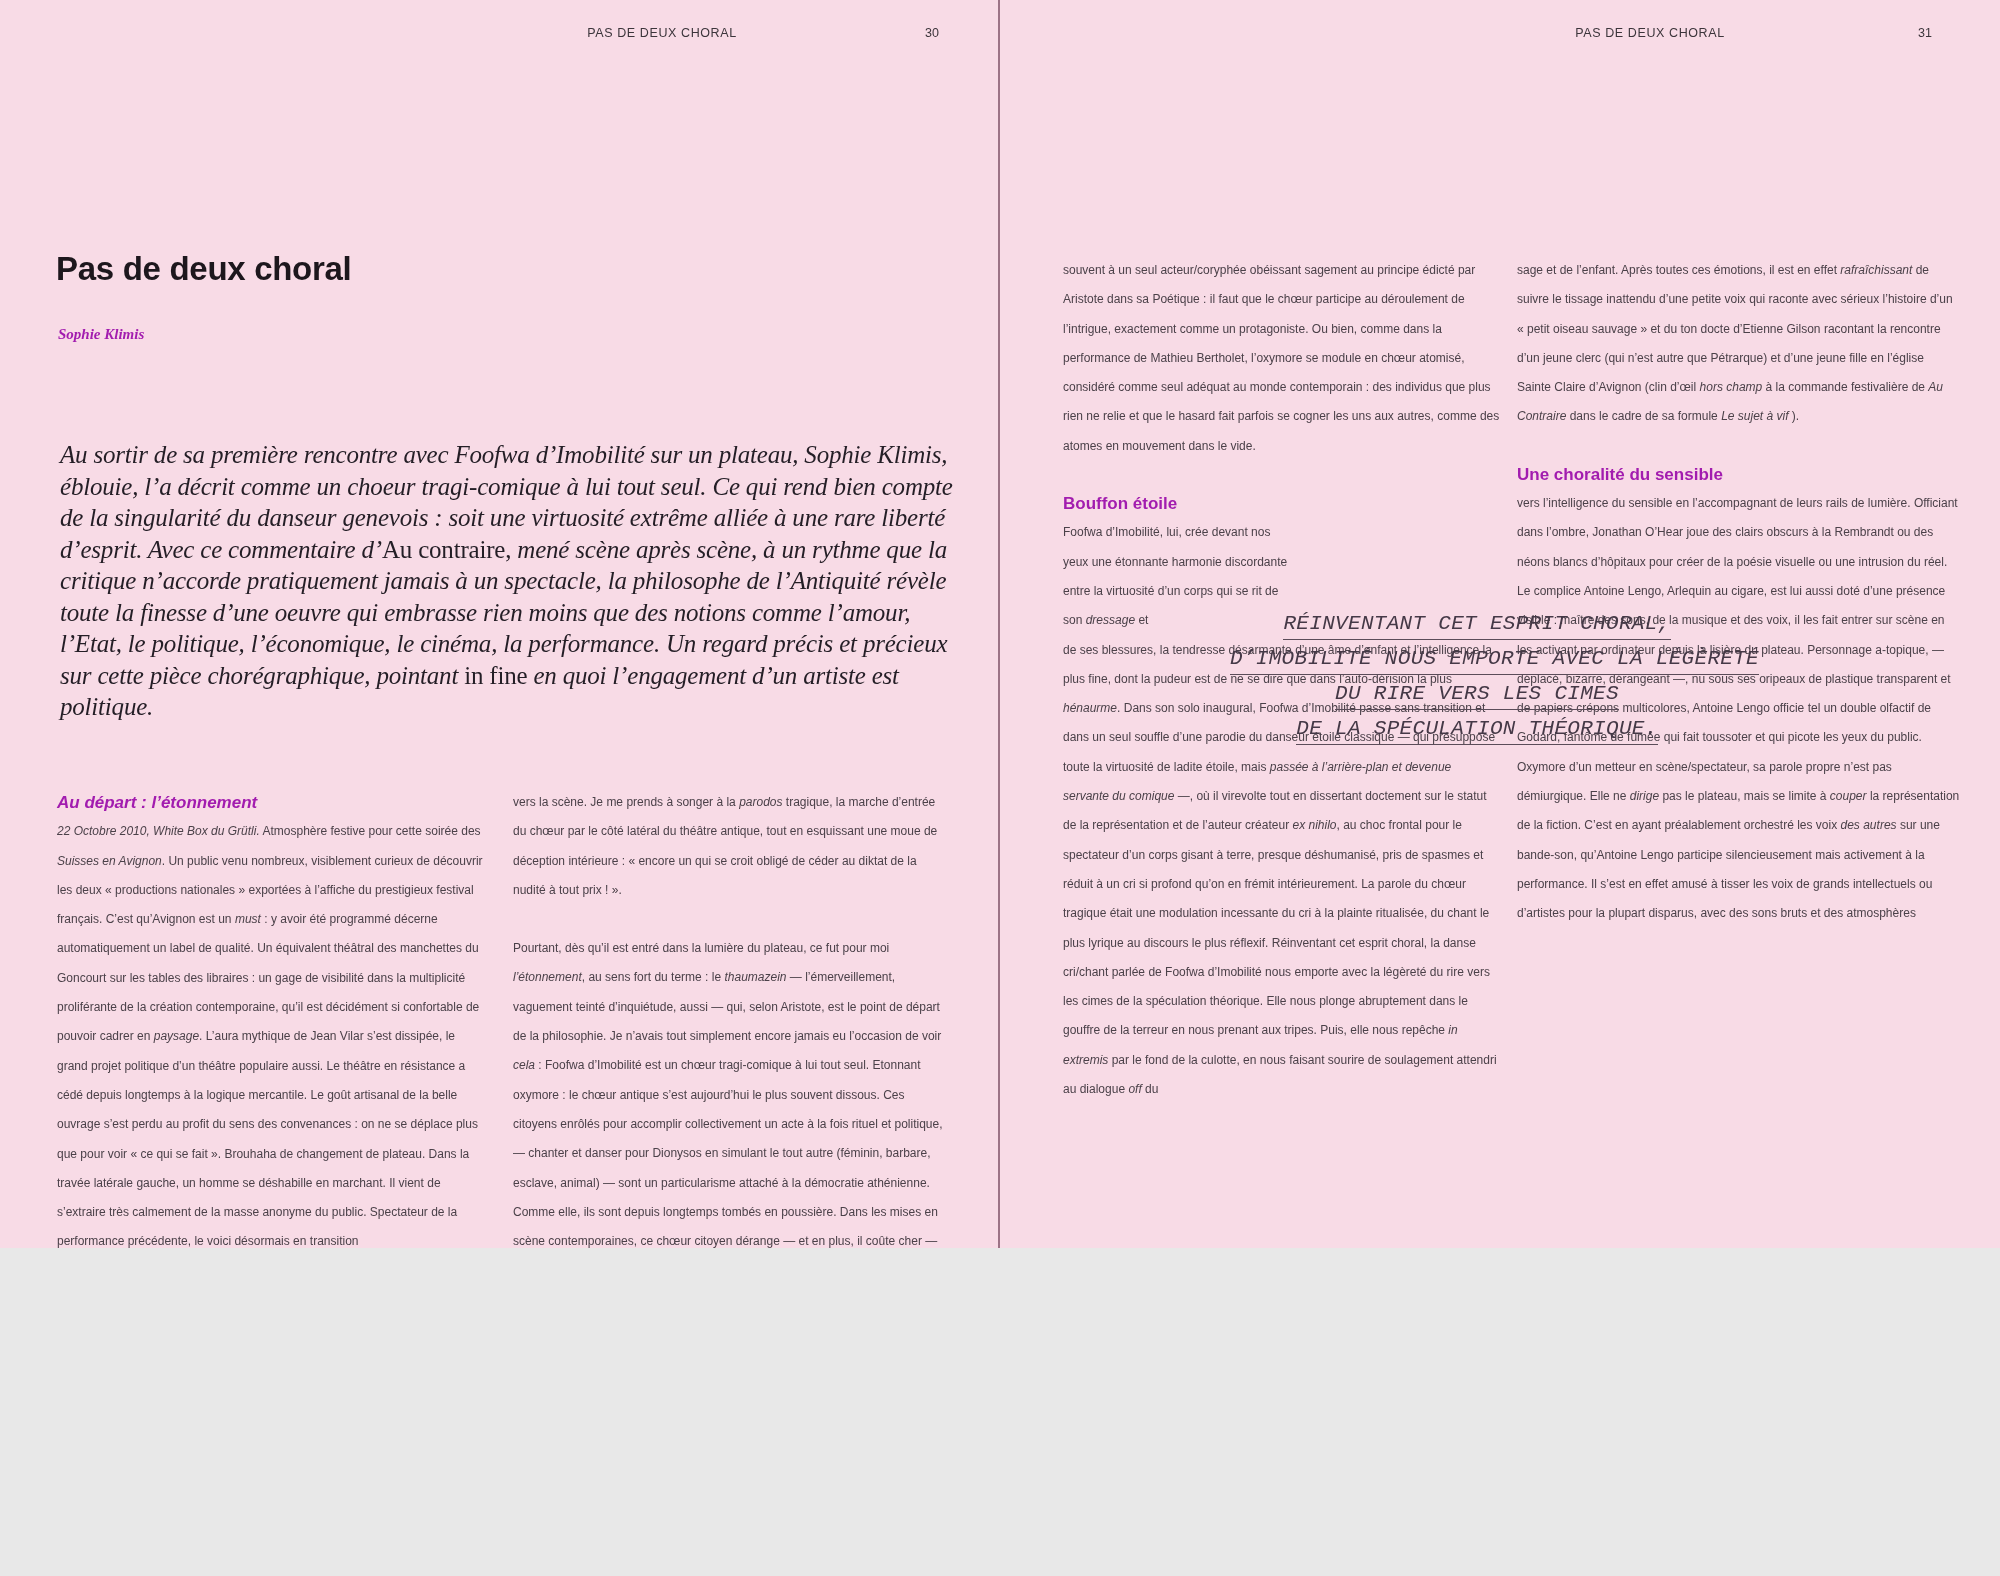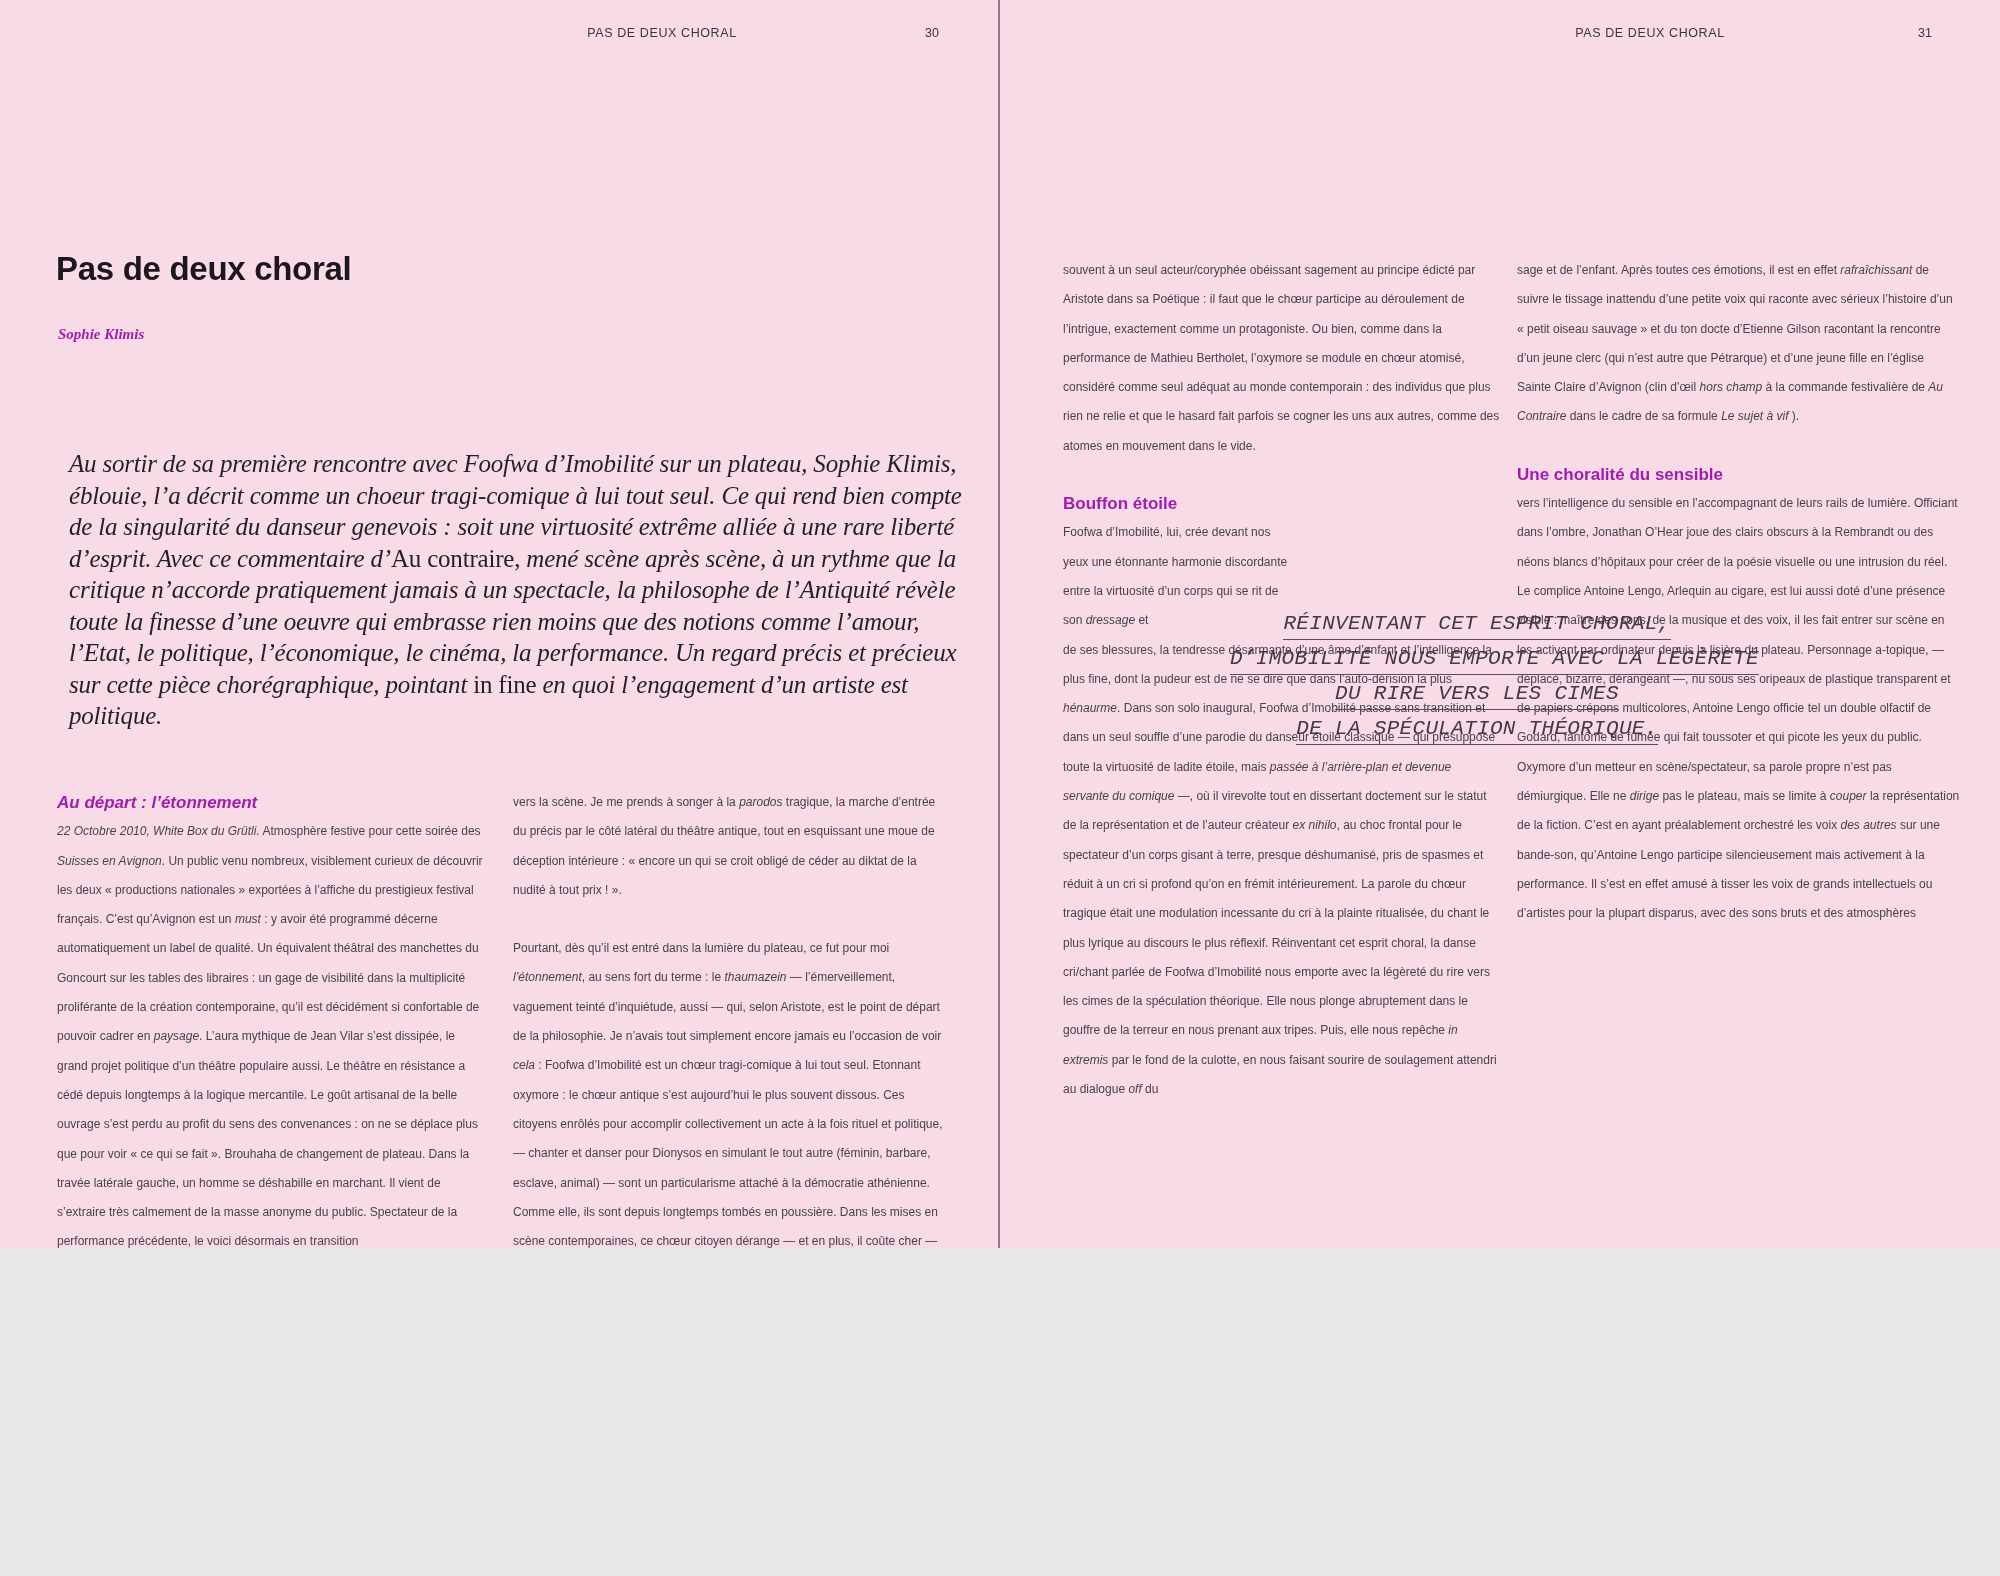--- a/index.html
+++ b/index.html
@@ -29,21 +29,21 @@
     font-size:33px;font-weight:bold;letter-spacing:-0.3px;
     color:#1d171d;
   }
   .author{
     position:absolute;left:58px;top:326px;
     font-family:"Liberation Serif",serif;
     font-style:italic;font-weight:bold;
     font-size:15px;color:#a21caf;
   }
   .lede{
-    position:absolute;left:57px;top:436px;width:902px;margin:12px;
+    position:absolute;left:57px;top:436px;width:902px;margin:3px;
     font-family:"Liberation Serif",serif;
     font-style:italic;
     font-size:25px;line-height:31.5px;letter-spacing:-0.2px;
     color:#241e26;
   }
   .col{position:absolute;}
   .col p{margin:0;font-size:12px;line-height:29.3px;}
   .col p + p{margin-top:29px;}
   .sec-heading{
     margin:0 0 0 0;
@@ -91,21 +91,21 @@
   <div class="author">Sophie Klimis</div>
 
   <p class="lede"><span>Au sortir de sa première rencontre avec Foofwa d’Imobilité sur un plateau, Sophie Klimis, éblouie, l’a décrit comme un choeur tragi-comique à lui tout seul. Ce qui rend bien compte de la singularité du danseur genevois : soit une virtuosité extrême alliée à une rare liberté d’esprit. Avec ce commentaire d’</span><span class="s-r">Au contraire,</span><span> mené scène après scène, à un rythme que la critique n’accorde pratiquement jamais à un spectacle, la philosophe de l’Antiquité révèle toute la finesse d’une oeuvre qui embrasse rien moins que des notions comme l’amour, l’Etat, le politique, l’économique, le cinéma, la performance. Un regard précis et précieux sur cette pièce chorégraphique, pointant </span><span class="s-r">in fine</span><span> en quoi l’engagement d’un artiste est politique.</span></p>
 
   <div class="col left-col-1">
     <h3 class="sec-heading italic">Au départ : l’étonnement</h3>
     <p><span class="s-i">22 Octobre 2010, White Box du Grütli.</span><span> Atmosphère festive pour cette soirée des </span><span class="s-i">Suisses en Avignon</span><span>. Un public venu nombreux, visiblement curieux de découvrir les deux « productions nationales » exportées à l’affiche du prestigieux festival français. C’est qu’Avignon est un </span><span class="s-i">must</span><span> : y avoir été programmé décerne automatiquement un label de qualité. Un équivalent théâtral des manchettes du Goncourt sur les tables des libraires : un gage de visibilité dans la multiplicité proliférante de la création contemporaine, qu’il est décidément si confortable de pouvoir cadrer en </span><span class="s-i">paysage</span><span>. L’aura mythique de Jean Vilar s’est dissipée, le grand projet politique d’un théâtre populaire aussi. Le théâtre en résistance a cédé depuis longtemps à la logique mercantile. Le goût artisanal de la belle ouvrage s’est perdu au profit du sens des convenances : on ne se déplace plus que pour voir « ce qui se fait ». Brouhaha de changement de plateau. Dans la travée latérale gauche, un homme se déshabille en marchant. Il vient de s’extraire très calmement de la masse anonyme du public. Spectateur de la performance précédente, le voici désormais en transition</span></p>
   </div>
 
   <div class="col left-col-2">
-    <p><span>vers la scène. Je me prends à songer à la </span><span class="s-i">parodos</span><span> tragique, la marche d’entrée du précis par le côté latéral du théâtre antique, tout en esquissant une moue de déception intérieure : « encore un qui se croit obligé de céder au diktat de la nudité à tout prix ! ».</span></p>
+    <p><span>vers la scène. Je me prends à songer à la </span><span class="s-i">parodos</span><span> tragique, la marche d’entrée du chœur par le côté latéral du théâtre antique, tout en esquissant une moue de déception intérieure : « encore un qui se croit obligé de céder au diktat de la nudité à tout prix ! ».</span></p>
     <p><span>Pourtant, dès qu’il est entré dans la lumière du plateau, ce fut pour moi </span><span class="s-i">l’étonnement</span><span>, au sens fort du terme : le </span><span class="s-i">thaumazein</span><span> — l’émerveillement, vaguement teinté d’inquiétude, aussi — qui, selon Aristote, est le point de départ de la philosophie. Je n’avais tout simplement encore jamais eu l’occasion de voir </span><span class="s-i">cela</span><span> :  Foofwa d’Imobilité est un chœur tragi-comique à lui tout seul. Etonnant oxymore : le chœur antique s’est aujourd’hui le plus souvent dissous. Ces citoyens enrôlés pour accomplir collectivement un acte à la fois rituel et politique, — chanter et danser pour Dionysos en simulant le tout autre (féminin, barbare, esclave, animal) — sont un particularisme attaché à la démocratie athénienne. Comme elle, ils sont depuis longtemps tombés en poussière. Dans les mises en scène contemporaines, ce chœur citoyen dérange — et en plus, il coûte cher — donc, on le réduit le plus</span></p>
   </div>
 
   <div class="running-head" style="left:1540px;">PAS DE DEUX CHORAL</div>
   <div class="page-num" style="left:1918px;">31</div>
 
   <div class="col right-col-1">
     <p><span>souvent à un seul acteur/coryphée obéissant sagement au principe édicté par Aristote dans sa Poétique : il faut que le chœur participe au déroulement de l’intrigue, exactement comme un protagoniste. Ou bien, comme dans la performance de Mathieu Bertholet, l’oxymore se module en chœur atomisé, considéré comme seul adéquat au monde contemporain : des individus que plus rien ne relie et que le hasard fait parfois se cogner les uns aux autres, comme des atomes en mouvement dans le vide.</span></p>
     <h3 class="sec-heading mt-gap">Bouffon étoile</h3>
     <div class="narrow">

